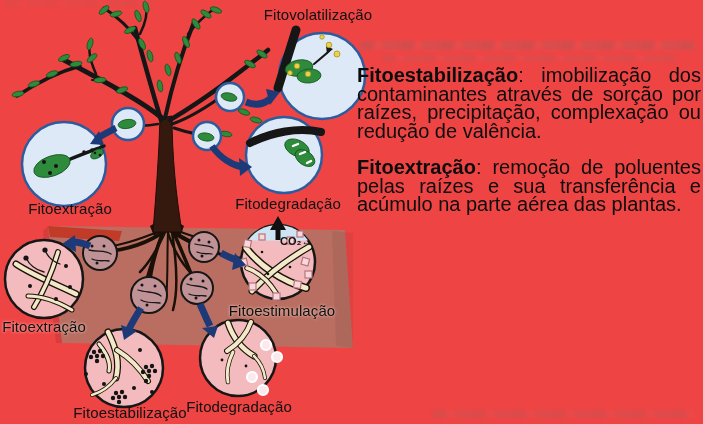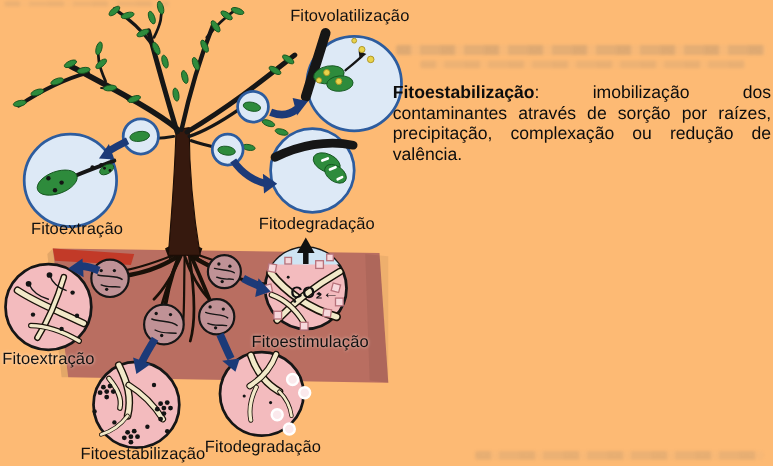--- a/index.html
+++ b/index.html
@@ -2,44 +2,44 @@
 <html style="--soil: #b96e61; --ridge: #c23a28; --soil-circle: #c09296; --pink: #f3bbbe; --sky: #cfe4f3; --blue-fill: #dde9f6; --blue-stroke: #2d5c9e; --arrow: #1c3a78; --leaf: #2e8b3c; --leaf-dark: #14541f; --trunk: #36190e; --branch: #161616; --cream: #f2e9c9; --yellow: #e9d34b; --text: #0d0d0d;"><head>
 <meta charset="utf-8">
 <style>
   :root{
     --soil:#b96e61; --ridge:#c23a28; --soil-circle:#c09296; --pink:#f3bbbe;
     --sky:#cfe4f3; --blue-fill:#dde9f6; --blue-stroke:#2d5c9e; --arrow:#1c3a78;
     --leaf:#2e8b3c; --leaf-dark:#14541f; --trunk:#36190e; --branch:#161616;
     --cream:#f2e9c9; --yellow:#e9d34b; --text:#0d0d0d;
   }
   html,body{margin:0;padding:0;}
-  .page{position:relative;width:703px;height:424px;background:#fdba74;overflow:hidden;
+  .page{position:relative;width:703px;height:424px;background:#ef4444;overflow:hidden;
         font-family:"Liberation Sans",sans-serif;}
   svg{position:absolute;left:0;top:0;}
   .f-soil{fill:var(--soil);} .f-ridge{fill:var(--ridge);}
   .bluec{fill:var(--blue-fill);stroke:var(--blue-stroke);stroke-width:2.5;}
   .pinkc{fill:var(--pink);stroke:#161616;stroke-width:2.5;}
   .nodc{fill:var(--soil-circle);stroke:#161616;stroke-width:2;}
   .br{stroke:var(--branch);fill:none;stroke-linecap:round;}
   .leaf{fill:var(--leaf);stroke:var(--leaf-dark);stroke-width:.8;}
   .ro{stroke:#1a120a;fill:none;stroke-linecap:round;}
   .rc{stroke:var(--cream);fill:none;stroke-linecap:round;}
   .arrowline{stroke:var(--arrow);fill:none;stroke-linecap:butt;}
   .arrowhead{fill:var(--arrow);}
   .sq{fill:#f7d8dc;stroke:#b8737c;stroke-width:1.2;}
   .ring{fill:#fbe9ec;stroke:#ffffff;stroke-width:2.2;}
   .ydot{fill:var(--yellow);stroke:#a98e1f;stroke-width:.8;}
   .innermark{stroke:#161616;stroke-width:1.3;fill:none;stroke-linecap:round;}
   .bdot{fill:#141414;}
   .lbl{position:absolute;transform:translateX(-50%);font-size:15px;color:#101010;
        white-space:nowrap;letter-spacing:.1px;}
   .on-soil{text-shadow:0 0 3px rgba(255,238,232,.85);}
-  .co2lbl{position:absolute;left:264px;top:235px;font-size:15px;font-weight:bold;
-          color:#101010;white-space:nowrap;margin-top:23px;}
-  .defs{position:absolute;left:357px;top:76px;width:344px;font-size:16px;
+  .co2lbl{position:absolute;left:280px;top:235px;font-size:11px;font-weight:bold;
+          color:#101010;white-space:nowrap;}
+  .defs{position:absolute;left:357px;top:66px;width:344px;font-size:20px;
         line-height:18.5px;color:var(--text);text-align:justify;}
   .defs p{margin:0 0 18px 0;}
   .defs b{font-weight:bold;}
   .bleed{position:absolute;filter:blur(1.6px);border-radius:2px;
          background:repeating-linear-gradient(90deg,rgba(110,110,110,.30) 0 14px,
                     rgba(160,160,160,.10) 14px 22px,rgba(120,120,120,.26) 22px 40px);}
   .b1{left:360px;top:41px;width:336px;height:9px;opacity:.7;}
   .b1b{left:382px;top:55px;width:296px;height:7px;opacity:.45;}
   .b2{left:432px;top:410px;width:262px;height:8px;opacity:.5;}
   .b3{left:4px;top:1px;width:150px;height:5px;opacity:.4;}
@@ -335,19 +335,20 @@
   <div class="lbl" style="left:70px;top:200px;">Fitoextração</div>
   <div class="lbl" style="left:288px;top:195px;">Fitodegradação</div>
   <div class="lbl on-soil" style="left:44px;top:318px;">Fitoextração</div>
   <div class="lbl on-soil" style="left:282px;top:302px;">Fitoestimulação</div>
   <div class="lbl" style="left:130px;top:404px;">Fitoestabilização</div>
   <div class="lbl" style="left:239px;top:398px;">Fitodegradação</div>
   <div class="co2lbl"><span>CO₂</span><span>←</span></div>
 
   <div class="defs">
     <p><b>Fitoestabilização</b><span>: </span><span>imobilização dos contaminantes através de sorção por raízes, precipitação, complexação ou redução de valência.</span></p>
+    <p><b>Fitoextração</b><span>: </span><span>remoção de poluentes pelas raízes e sua transferência e acúmulo na parte aérea das plantas.</span></p>
   </div>
 
   <div class="bleed b1"></div>
   <div class="bleed b1b"></div>
   <div class="bleed b2"></div>
   <div class="bleed b3"></div>
 </div>
 
 </body></html>

